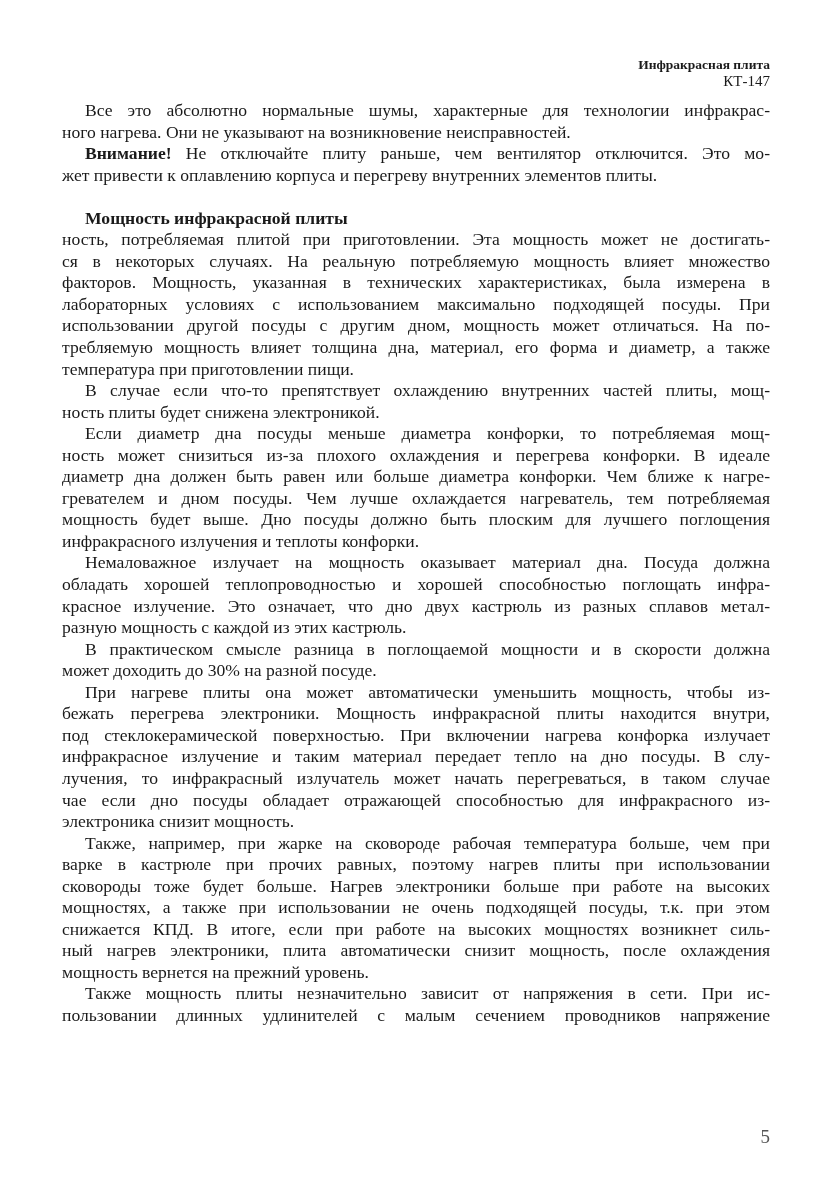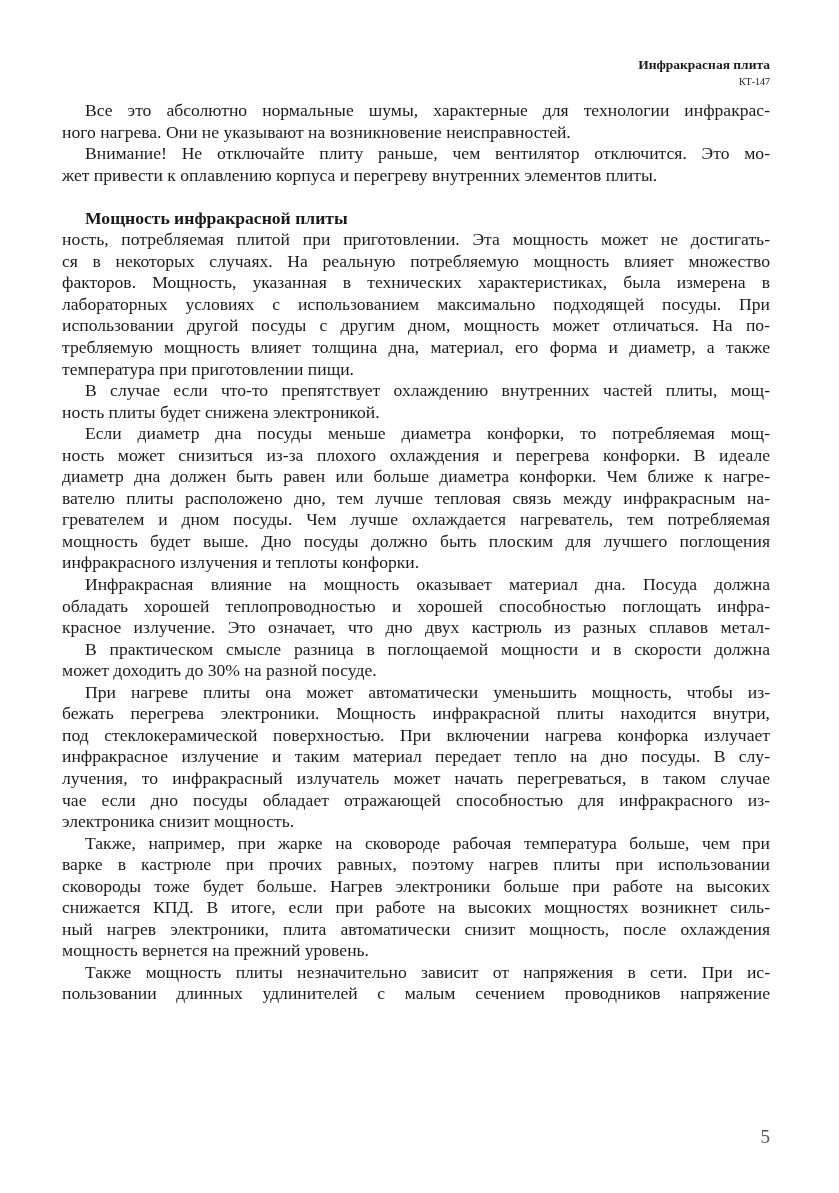--- a/index.html
+++ b/index.html
@@ -1,27 +1,27 @@
 <!DOCTYPE html>
 <html><head>
 <meta charset="utf-8">
 <style>
   html, body { margin: 0; padding: 0; background: #ffffff; }
   body { width: 839px; height: 1193px; position: relative; overflow: hidden;
          font-family: "Liberation Serif", "DejaVu Serif", serif; color: #1a1a1a; }
   .running-head { position: absolute; right: 69px; top: 56px; text-align: right; line-height: 17px; }
   .rh-title { font-weight: bold; font-size: 13.5px; }
-  .rh-model { font-size: 10px; }
+  .rh-model { font-size: 15px; }
   .body-text { position: absolute; left: 62px; width: 708px; top: 100px; font-size: 17.6px; }
   .line { height: 21.55px; line-height: 21.55px; white-space: nowrap; text-align: justify; text-align-last: justify; }
   .line.last { text-align-last: left; }
   .line.indent { padding-left: 23px; }
   .gap { height: 21.55px; }
   .heading { font-weight: bold; padding-left: 23px; height: 21.55px; line-height: 21.55px; }
-  b { font-weight: normal; }
+  b { font-weight: bold; }
   .page-number { position: absolute; right: 69px; top: 1126px; font-size: 19px; color: #555; }
 </style>
 </head>
 <body>
 
 <div class="running-head">
   <div class="rh-title">Инфракрасная плита</div>
   <div class="rh-model">КТ-147</div>
 </div>
 
@@ -53,30 +53,30 @@
 
   <div>
     <div class="line indent">В случае если что-то препятствует охлаждению внутренних частей плиты, мощ-</div>
     <div class="line last">ность плиты будет снижена электроникой.</div>
   </div>
 
   <div>
     <div class="line indent">Если диаметр дна посуды меньше диаметра конфорки, то потребляемая мощ-</div>
     <div class="line">ность может снизиться из-за плохого охлаждения и перегрева конфорки. В идеале</div>
     <div class="line">диаметр дна должен быть равен или больше диаметра конфорки. Чем ближе к нагре-</div>
-    <div class="line">вателю плиты расположено дно, тем лучше тепловая связь между инфракрасным на-</div>
     <div class="line">гревателем и дном посуды. Чем лучше охлаждается нагреватель, тем потребляемая</div>
     <div class="line">мощность будет выше. Дно посуды должно быть плоским для лучшего поглощения</div>
     <div class="line last">инфракрасного излучения и теплоты конфорки.</div>
   </div>
 
   <div>
-    <div class="line indent">Инфракрасная влияние на мощность оказывает материал дна. Посуда должна</div>
+    <div class="line indent">Немаловажное излучает на мощность оказывает материал дна. Посуда должна</div>
     <div class="line">обладать хорошей теплопроводностью и хорошей способностью поглощать инфра-</div>
     <div class="line">красное излучение. Это означает, что дно двух кастрюль из разных сплавов метал-</div>
+    <div class="line last">разную мощность с каждой из этих кастрюль.</div>
   </div>
 
   <div>
     <div class="line indent">В практическом смысле разница в поглощаемой мощности и в скорости должна</div>
     <div class="line last">может доходить до 30% на разной посуде.</div>
   </div>
 
   <div>
     <div class="line indent">При нагреве плиты она может автоматически уменьшить мощность, чтобы из-</div>
     <div class="line">бежать перегрева электроники. Мощность инфракрасной плиты находится внутри,</div>
@@ -84,20 +84,21 @@
     <div class="line">инфракрасное излучение и таким материал передает тепло на дно посуды. В слу-</div>
     <div class="line">лучения, то инфракрасный излучатель может начать перегреваться, в таком случае</div>
     <div class="line">чае если дно посуды обладает отражающей способностью для инфракрасного из-</div>
     <div class="line last">электроника снизит мощность.</div>
   </div>
 
   <div>
     <div class="line indent">Также, например, при жарке на сковороде рабочая температура больше, чем при</div>
     <div class="line">варке в кастрюле при прочих равных, поэтому нагрев плиты при использовании</div>
     <div class="line">сковороды тоже будет больше. Нагрев электроники больше при работе на высоких</div>
+    <div class="line">мощностях, а также при использовании не очень подходящей посуды, т.к. при этом</div>
     <div class="line">снижается КПД. В итоге, если при работе на высоких мощностях возникнет силь-</div>
     <div class="line">ный нагрев электроники, плита автоматически снизит мощность, после охлаждения</div>
     <div class="line last">мощность вернется на прежний уровень.</div>
   </div>
 
   <div>
     <div class="line indent">Также мощность плиты незначительно зависит от напряжения в сети. При ис-</div>
     <div class="line">пользовании длинных удлинителей с малым сечением проводников напряжение</div>
   </div>
 </div>

